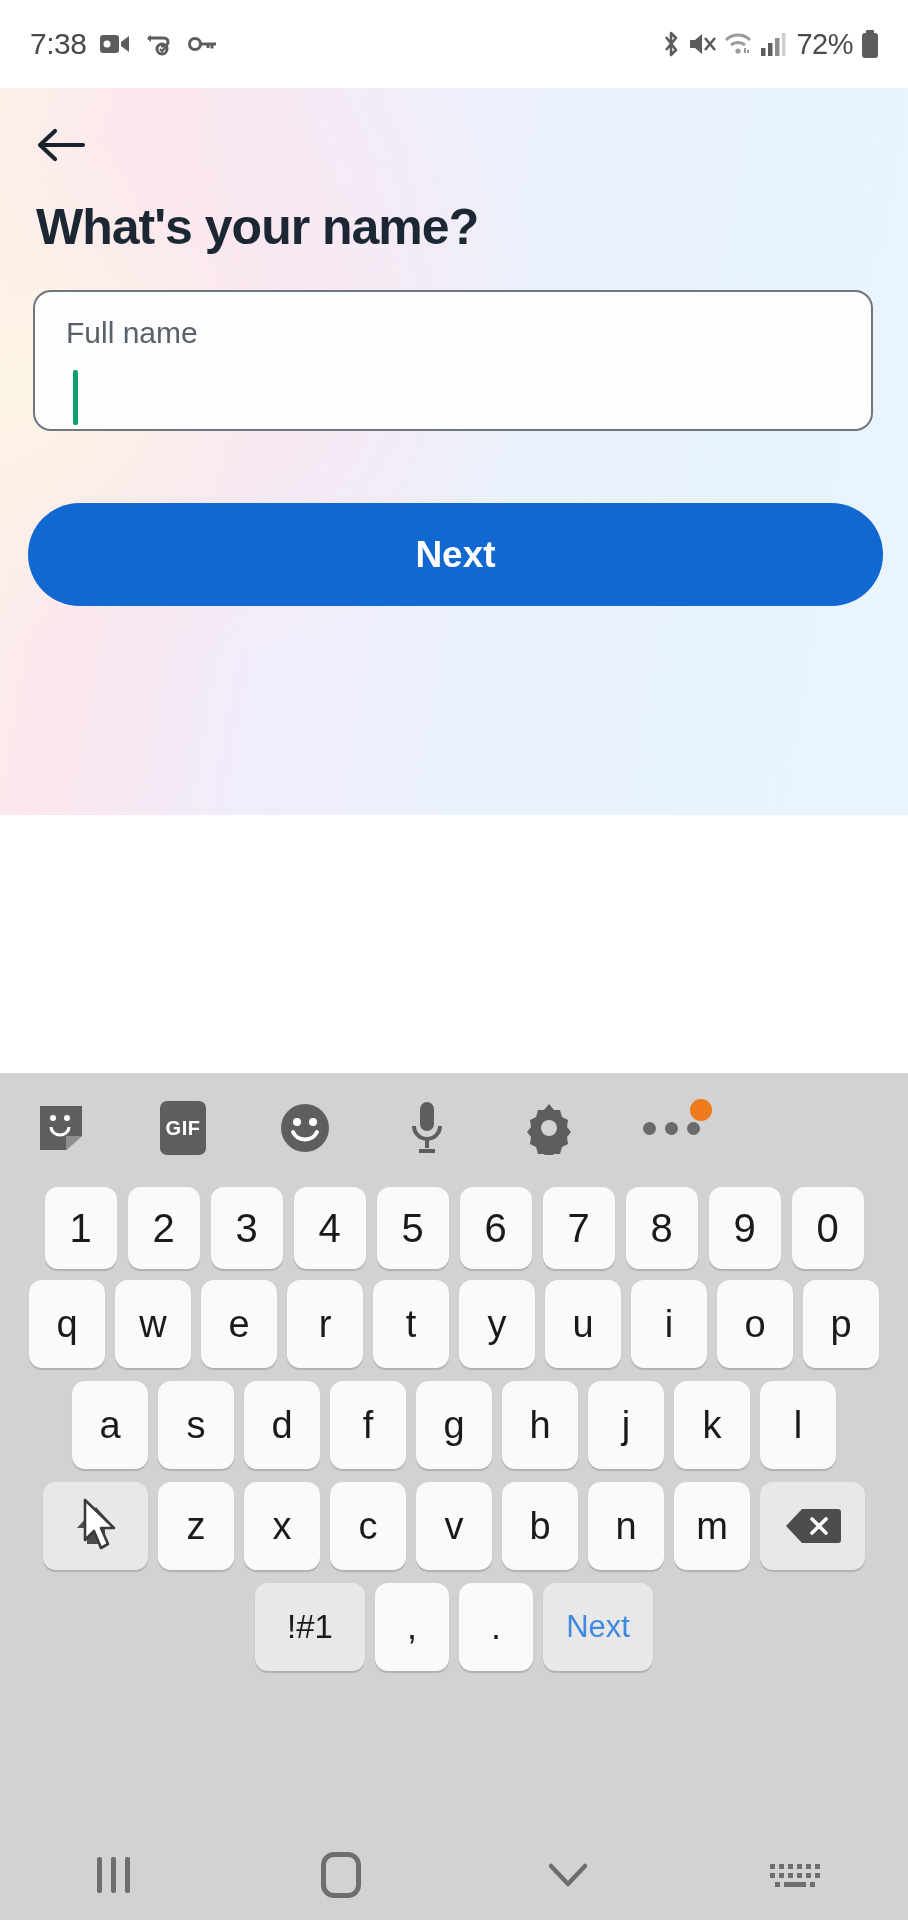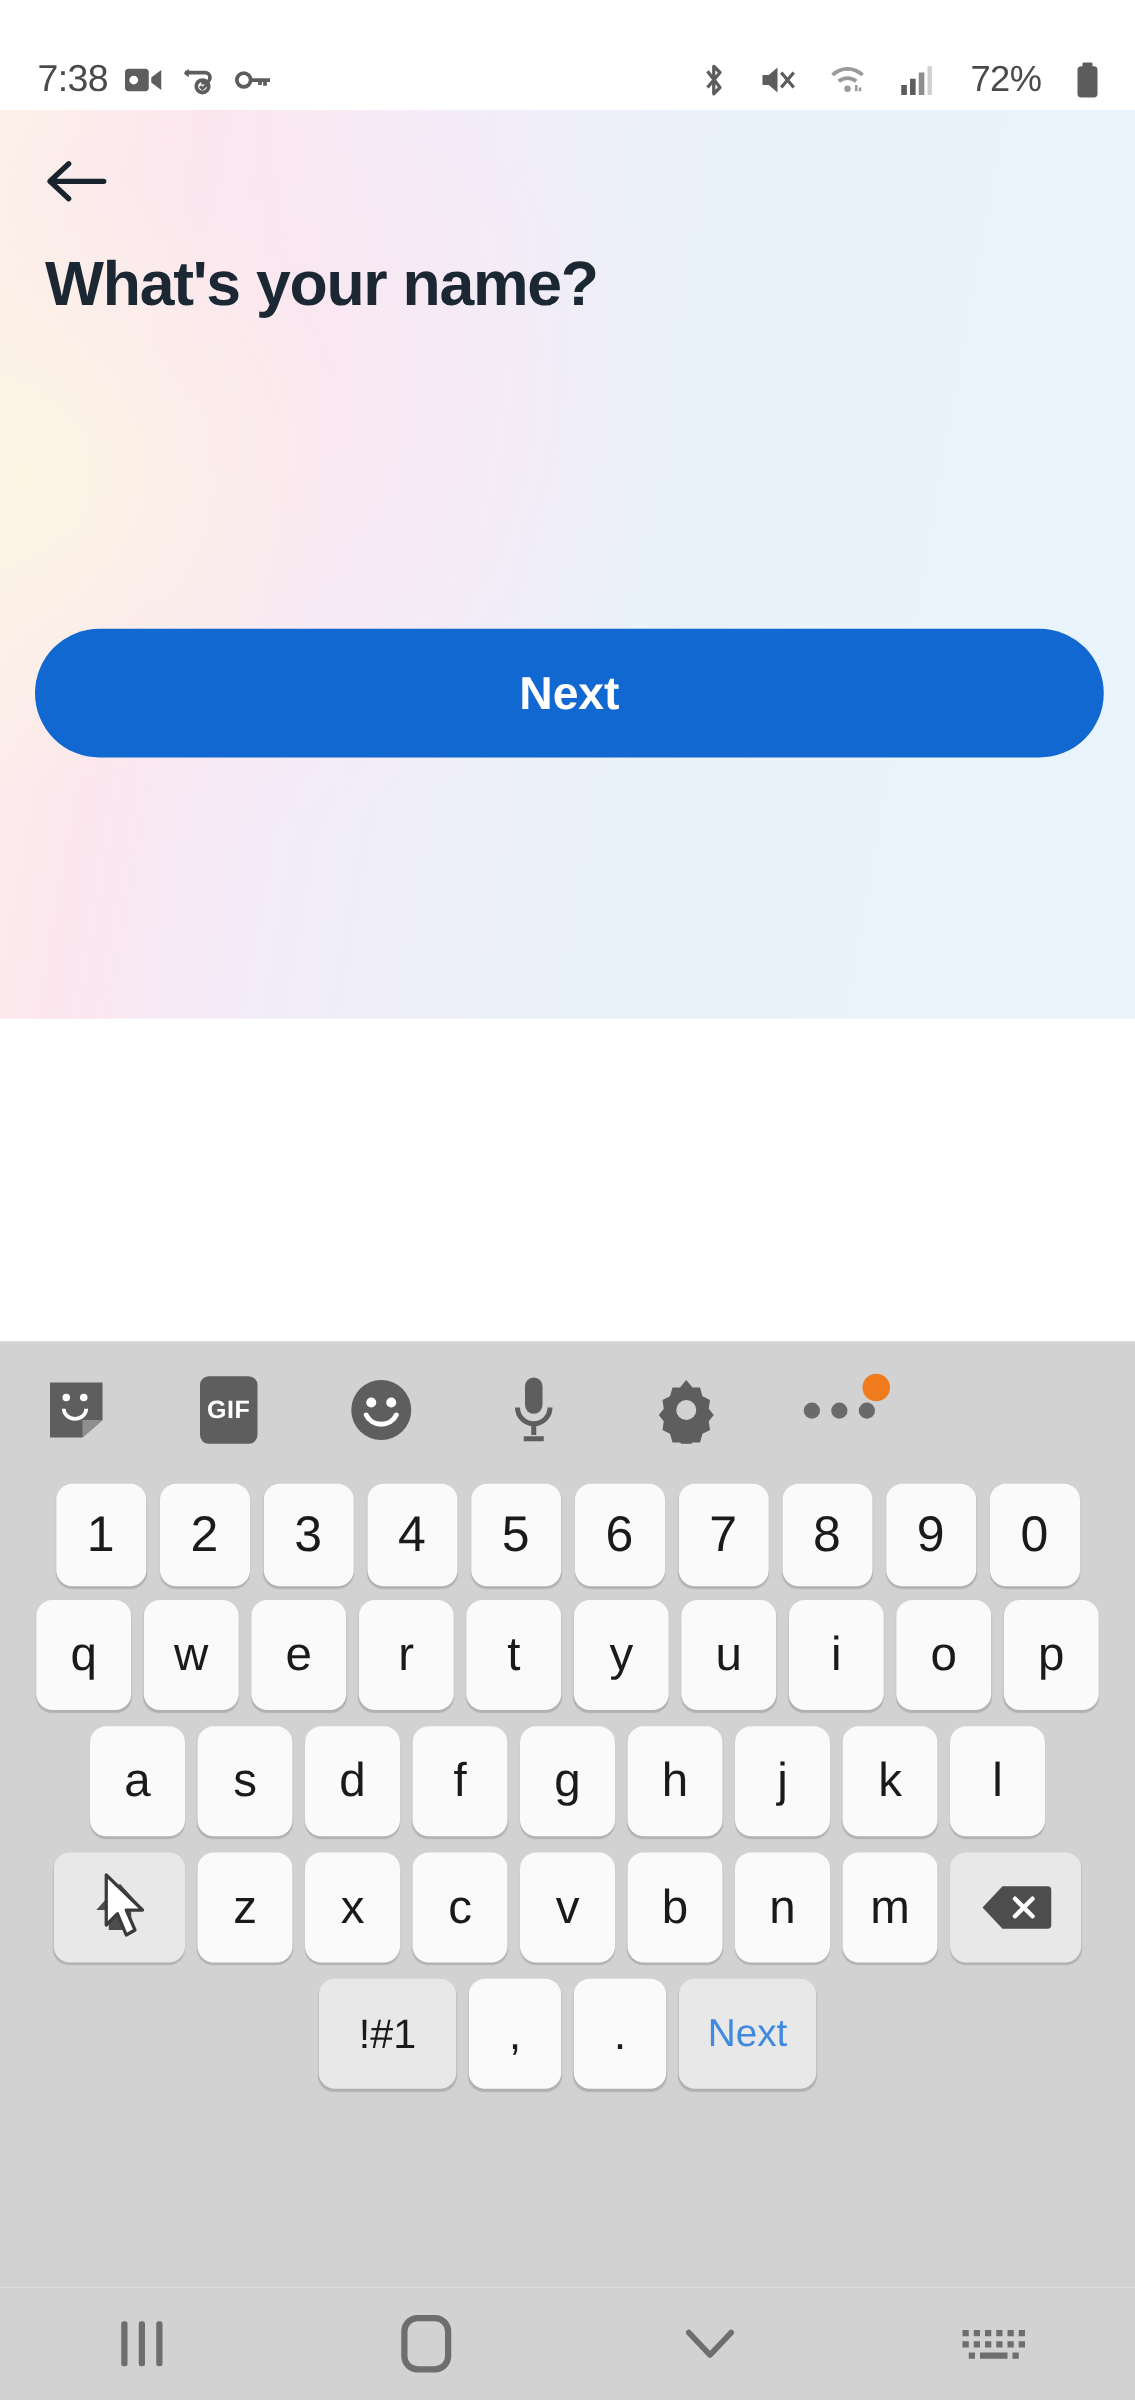--- a/index.html
+++ b/index.html
@@ -8,24 +8,23 @@
     font-family:"Liberation Sans", sans-serif;
     background:#fff; overflow:hidden;
   }
 
   
   .status-bar{
     position:absolute; top:0; left:0; width:908px; height:88px;
     background:#ffffff;
     display:flex; align-items:center; justify-content:space-between;
     padding:0 28px 0 30px;
-    margin-top:20px;
   }
   .sb-left{ display:flex; align-items:center; gap:14px; }
-  .sb-right{ display:flex; align-items:center; gap:27px; }
+  .sb-right{ display:flex; align-items:center; gap:7px; }
   .sb-time{ font-size:30px; color:#4a4a4a; letter-spacing:-0.5px; font-weight:400; }
   .sb-ico{ display:flex; align-items:center; }
   .sb-batt-text{ font-size:29px; color:#4a4a4a; letter-spacing:-0.5px; margin-left:3px;}
 
   
   .app{
     position:absolute; top:88px; left:0; width:908px; height:727px;
     background:
       radial-gradient(circle at 2% 40%, #fdf5e4 0%, rgba(253,245,228,0) 26%),
       radial-gradient(circle at 22% 32%, #fbe7ef 0%, rgba(251,231,239,0) 40%),
@@ -202,20 +201,24 @@
 <div class="app">
 
   <div class="back-btn">
     <svg width="52" height="38" viewBox="0 0 52 38">
       <path d="M48 19 H5 M20 5 L5 19 L20 33" stroke="#19232e" stroke-width="4.2" fill="none" stroke-linecap="round" stroke-linejoin="round"></path>
     </svg>
   </div>
 
   <h1 class="page-title">What's your name?</h1>
 
+  <div class="name-field">
+    <span class="field-label">Full name</span>
+    <span class="caret"></span>
+  </div>
 
   <button class="next-btn">Next</button>
 </div>
 
 <div class="keyboard">
 
   <div class="kb-toolbar">
     <div class="kb-tool">
       <svg width="50" height="52" viewBox="0 0 50 52">
           <path d="M4 4 h42 v30 L30 48 H4 Z" fill="#5e5e5e"></path>

